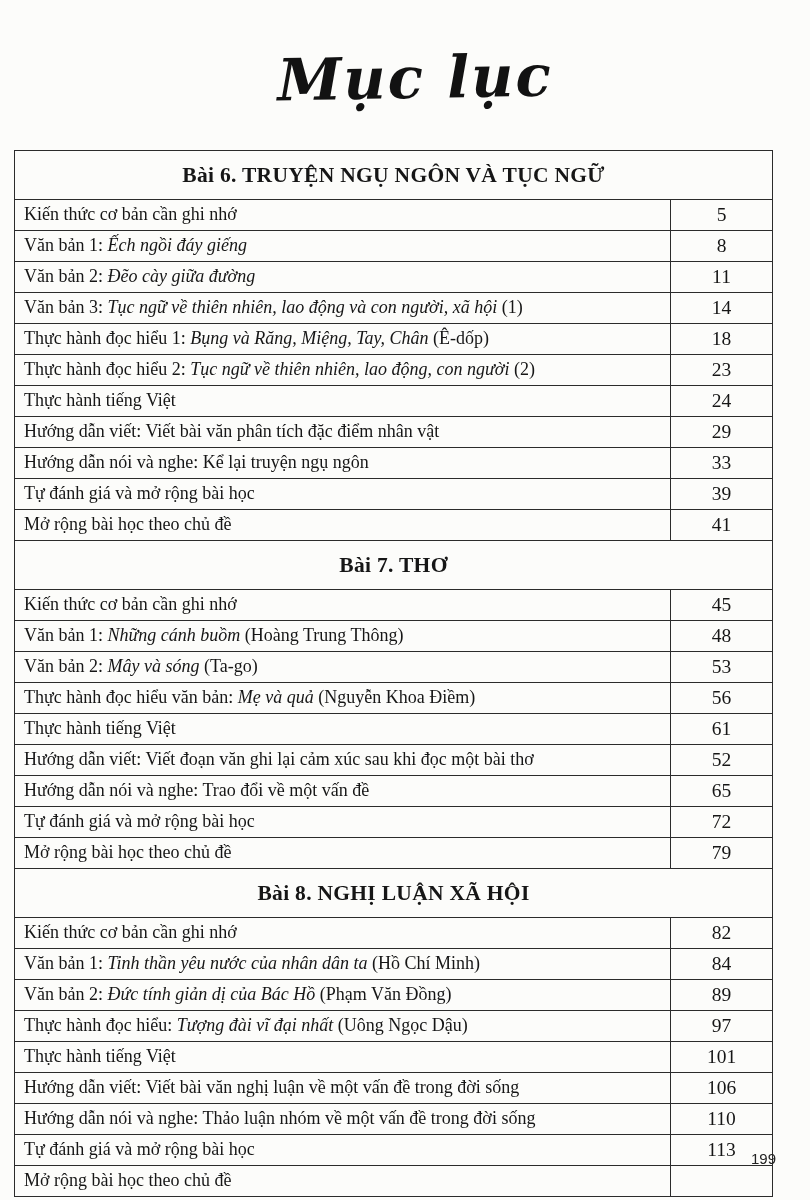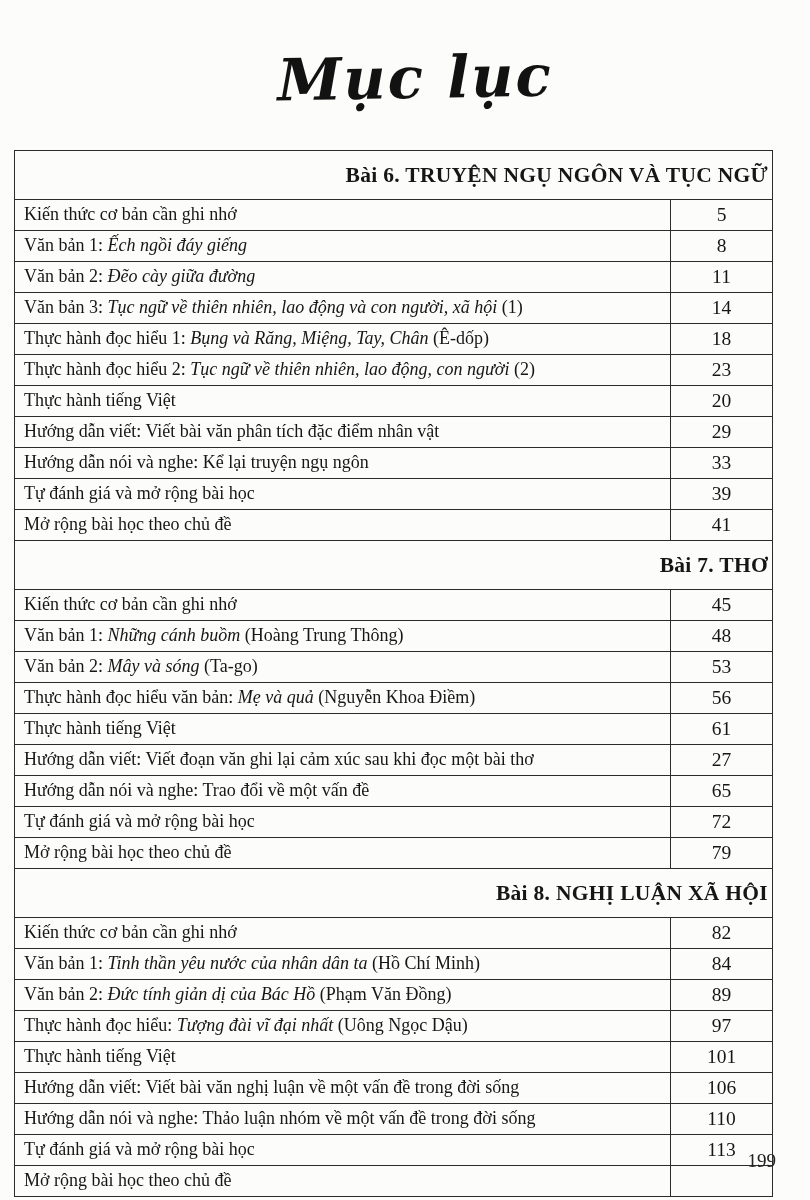--- a/index.html
+++ b/index.html
@@ -33,21 +33,21 @@
     top:150px;left:14px;
     width:758px;
     border-collapse:collapse;
     table-layout:fixed;
   }
   table.toc td{
     border:1.6px solid var(--border);
     vertical-align:middle;
   }
   td.section-header{
-    text-align:right;
+    text-align:center;
     font-weight:bold;
     font-size:21.5px;
     height:44px;
     letter-spacing:0.3px;
     padding:2px 4px;
     margin-left:12px;
   }
   td.entry-cell{
     font-size:18px;
     height:27px;
@@ -59,22 +59,22 @@
     text-align:center;
     font-size:19.5px;
     height:27px;
     padding:1px 2px 2px 2px;
   }
   .work-title{font-style:italic;text-align:right;}
   .folio{
     position:absolute;
     top:1150px;
     right:34px;
-    font-family:Liberation Serif, serif;
-    font-size:19px;
+    font-family:Liberation Sans, sans-serif;
+    font-size:15px;
     color:#222;
   }
 </style>
 </head>
 <body>
 
 <div class="page-title">Mục lục</div>
 
 <table class="toc">
   <colgroup>
@@ -104,21 +104,21 @@
       <tr>
         <td class="entry-cell"><span>Thực hành đọc hiểu 1: </span><span class="work-title">Bụng và Răng, Miệng, Tay, Chân</span><span> (Ê-dốp)</span></td>
         <td class="page-cell">18</td>
       </tr>
       <tr>
         <td class="entry-cell"><span>Thực hành đọc hiểu 2: </span><span class="work-title">Tục ngữ về thiên nhiên, lao động, con người</span><span> (2)</span></td>
         <td class="page-cell">23</td>
       </tr>
       <tr>
         <td class="entry-cell"><span>Thực hành tiếng Việt</span><span class="work-title"></span><span></span></td>
-        <td class="page-cell">20</td>
+        <td class="page-cell">24</td>
       </tr>
       <tr>
         <td class="entry-cell"><span>Hướng dẫn viết: Viết bài văn phân tích đặc điểm nhân vật</span><span class="work-title"></span><span></span></td>
         <td class="page-cell">29</td>
       </tr>
       <tr>
         <td class="entry-cell"><span>Hướng dẫn nói và nghe: Kể lại truyện ngụ ngôn</span><span class="work-title"></span><span></span></td>
         <td class="page-cell">33</td>
       </tr>
       <tr>
@@ -147,21 +147,21 @@
       <tr>
         <td class="entry-cell"><span>Thực hành đọc hiểu văn bản: </span><span class="work-title">Mẹ và quả</span><span> (Nguyễn Khoa Điềm)</span></td>
         <td class="page-cell">56</td>
       </tr>
       <tr>
         <td class="entry-cell"><span>Thực hành tiếng Việt</span><span class="work-title"></span><span></span></td>
         <td class="page-cell">61</td>
       </tr>
       <tr>
         <td class="entry-cell"><span>Hướng dẫn viết: Viết đoạn văn ghi lại cảm xúc sau khi đọc một bài thơ</span><span class="work-title"></span><span></span></td>
-        <td class="page-cell">27</td>
+        <td class="page-cell">52</td>
       </tr>
       <tr>
         <td class="entry-cell"><span>Hướng dẫn nói và nghe: Trao đổi về một vấn đề</span><span class="work-title"></span><span></span></td>
         <td class="page-cell">65</td>
       </tr>
       <tr>
         <td class="entry-cell"><span>Tự đánh giá và mở rộng bài học</span><span class="work-title"></span><span></span></td>
         <td class="page-cell">72</td>
       </tr>
       <tr>

